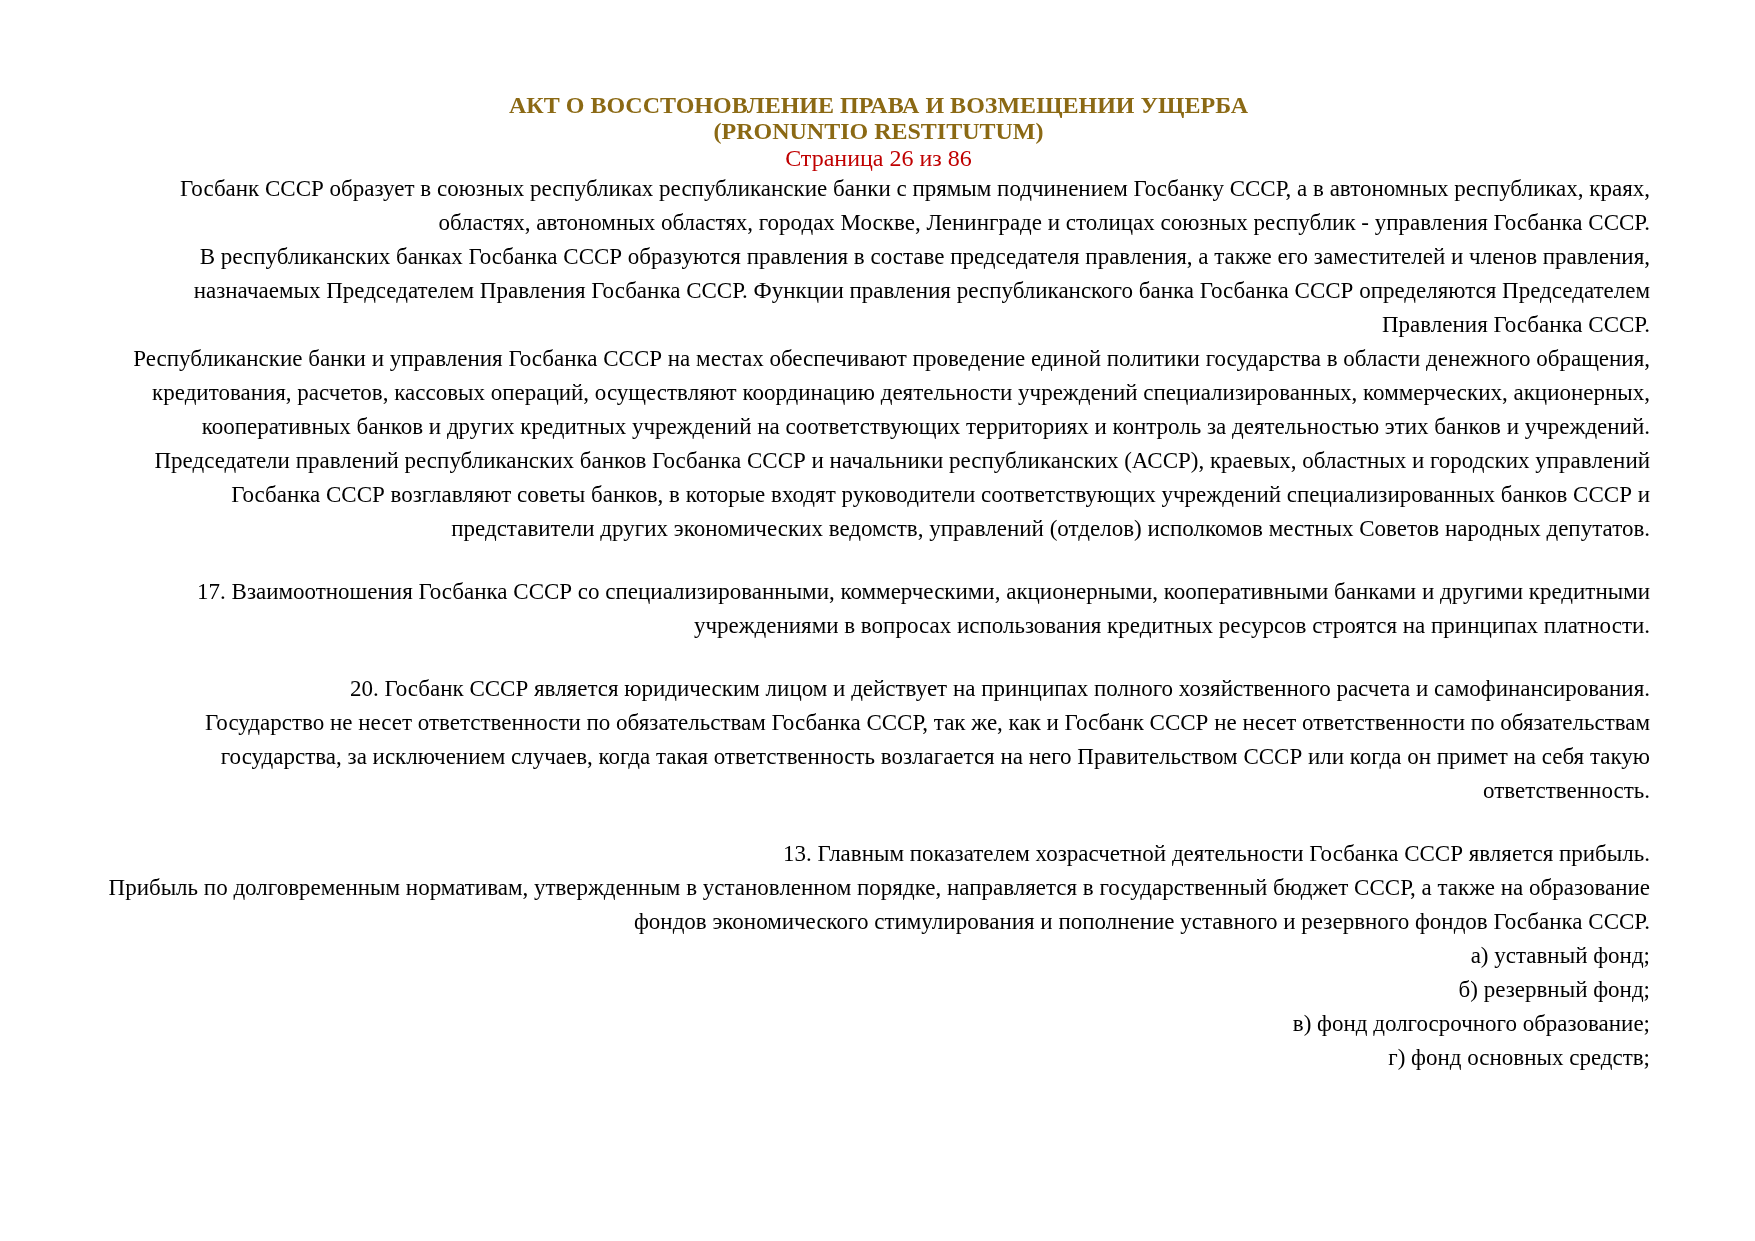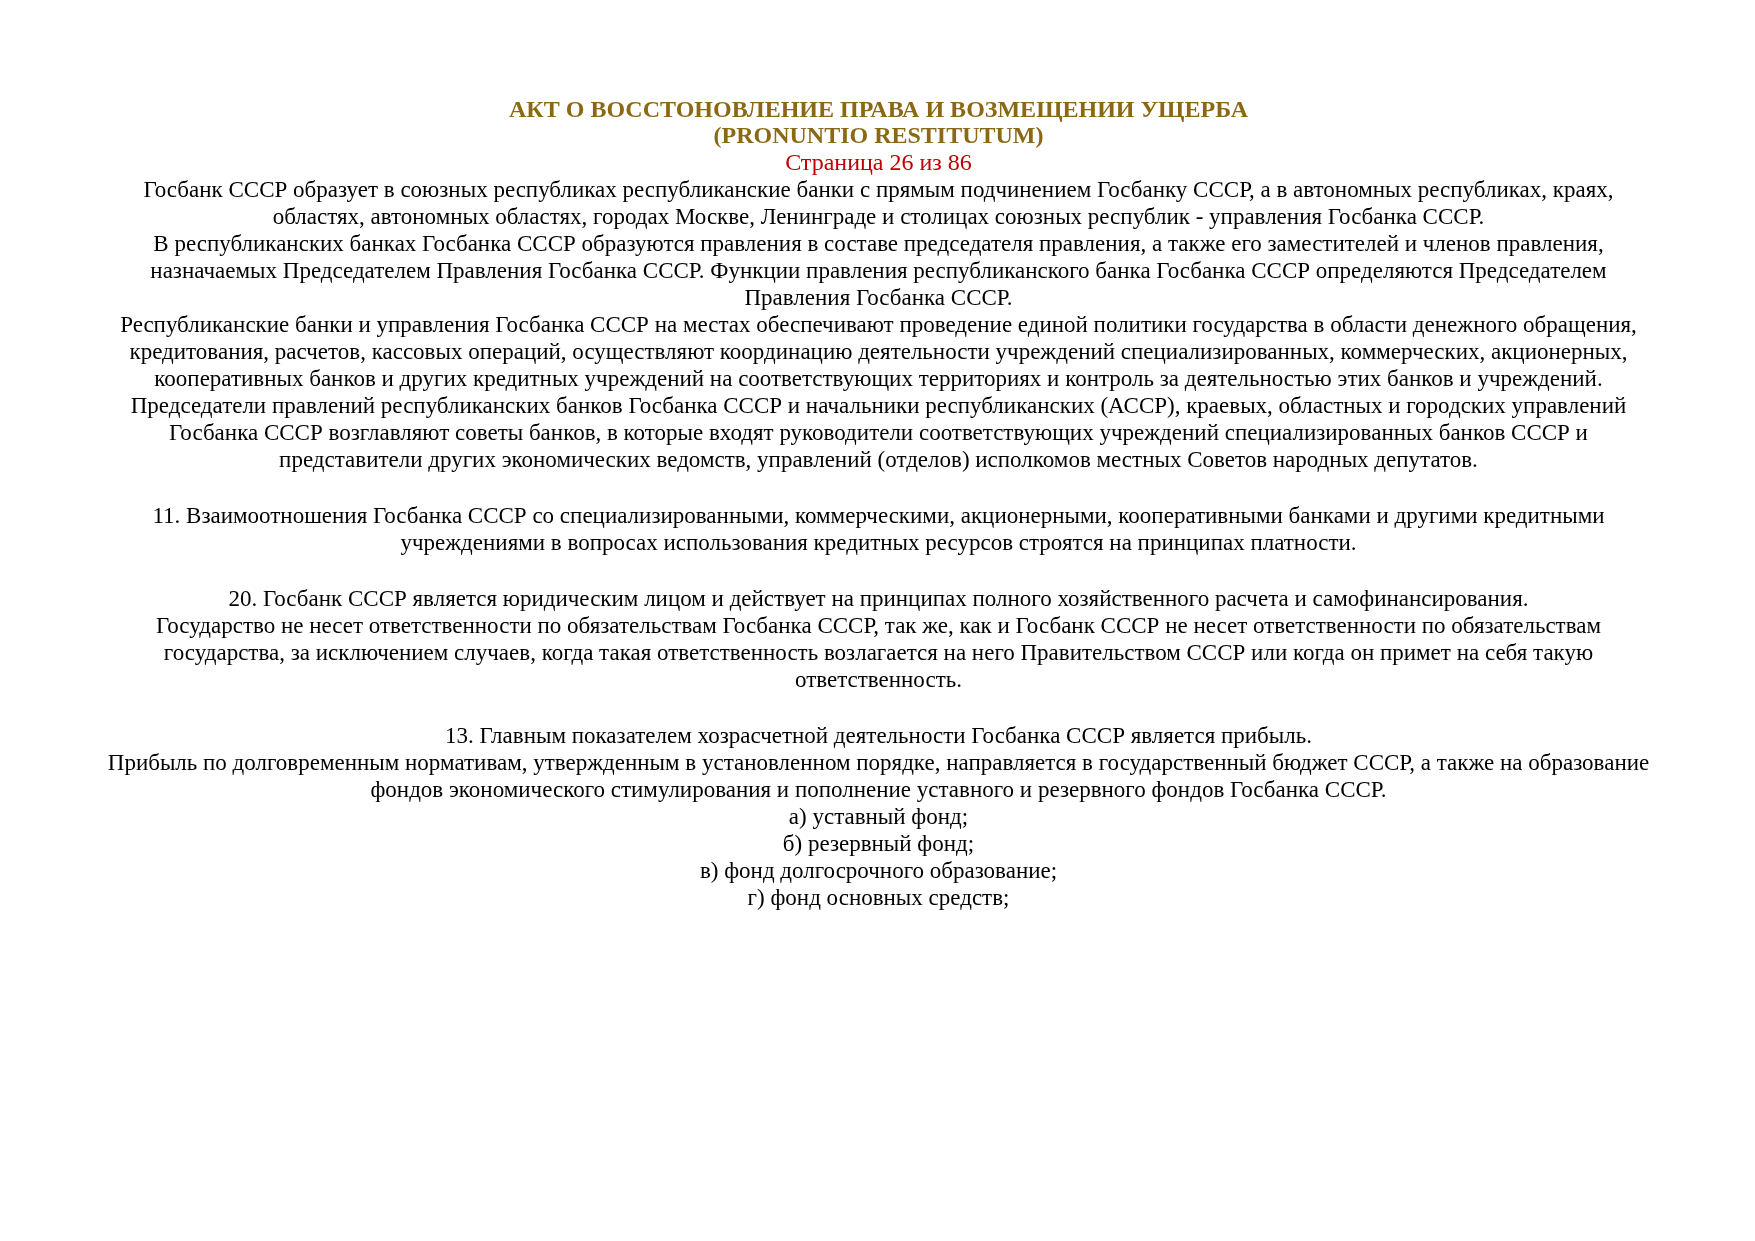--- a/index.html
+++ b/index.html
@@ -11,62 +11,61 @@
     width: 1755px;
     height: 1241px;
     overflow: hidden;
     font-family: "Liberation Serif", "DejaVu Serif", serif;
     color: var(--body-color, #000000);
   }
   .page {
     box-sizing: border-box;
     width: 1755px;
     height: 918px;
-    padding: 64px 105px 0 107px;
+    padding: 92px 105px 0 107px;
     background: var(--background-color, #ffffff);
-    margin-top: 32px;
   }
   .doc-title {
     text-align: center;
     font-weight: bold;
     font-size: 24px;
     line-height: 26px;
     color: var(--title-color, #8B6914);
   }
   .page-indicator {
     text-align: center;
     font-size: 24px;
     line-height: 28px;
     color: var(--indicator-color, #C00000);
   }
   .page-indicator b { font-weight: normal; }
   .doc-body p.para {
     margin: 0;
     font-size: 23px;
-    line-height: 27px;
-    text-align: center;
+    line-height: 34px;
+    text-align: right;
     color: var(--body-color, #000000);
   }
   .doc-body p.para.spaced {
     margin-top: 29px;
   }
 </style>
 </head>
 <body>
 
 <div class="page">
   <div class="doc-title">АКТ О ВОССТОНОВЛЕНИЕ ПРАВА И ВОЗМЕЩЕНИИ УЩЕРБА</div>
   <div class="doc-title">(PRONUNTIO RESTITUTUM)</div>
   <div class="page-indicator"><span>Страница</span> <b>26</b> <span>из</span> <b>86</b></div>
   <div class="doc-body">
       <p class="para">Госбанк СССР образует в союзных республиках республиканские банки с прямым подчинением Госбанку СССР, а в автономных республиках, краях, областях, автономных областях, городах Москве, Ленинграде и столицах союзных республик - управления Госбанка СССР.</p>
       <p class="para">В республиканских банках Госбанка СССР образуются правления в составе председателя правления, а также его заместителей и членов правления, назначаемых Председателем Правления Госбанка СССР. Функции правления республиканского банка Госбанка СССР определяются Председателем Правления Госбанка СССР.</p>
       <p class="para">Республиканские банки и управления Госбанка СССР на местах обеспечивают проведение единой политики государства в области денежного обращения, кредитования, расчетов, кассовых операций, осуществляют координацию деятельности учреждений специализированных, коммерческих, акционерных, кооперативных банков и других кредитных учреждений на соответствующих территориях и контроль за деятельностью этих банков и учреждений.</p>
       <p class="para">Председатели правлений республиканских банков Госбанка СССР и начальники республиканских (АССР), краевых, областных и городских управлений Госбанка СССР возглавляют советы банков, в которые входят руководители соответствующих учреждений специализированных банков СССР и представители других экономических ведомств, управлений (отделов) исполкомов местных Советов народных депутатов.</p>
-      <p class="para spaced">11. Взаимоотношения Госбанка СССР со специализированными, коммерческими, акционерными, кооперативными банками и другими кредитными учреждениями в вопросах использования кредитных ресурсов строятся на принципах платности.</p>
+      <p class="para spaced">17. Взаимоотношения Госбанка СССР со специализированными, коммерческими, акционерными, кооперативными банками и другими кредитными учреждениями в вопросах использования кредитных ресурсов строятся на принципах платности.</p>
       <p class="para spaced">20. Госбанк СССР является юридическим лицом и действует на принципах полного хозяйственного расчета и самофинансирования.</p>
       <p class="para">Государство не несет ответственности по обязательствам Госбанка СССР, так же, как и Госбанк СССР не несет ответственности по обязательствам государства, за исключением случаев, когда такая ответственность возлагается на него Правительством СССР или когда он примет на себя такую ответственность.</p>
       <p class="para spaced">13. Главным показателем хозрасчетной деятельности Госбанка СССР является прибыль.</p>
       <p class="para">Прибыль по долговременным нормативам, утвержденным в установленном порядке, направляется в государственный бюджет СССР, а также на образование фондов экономического стимулирования и пополнение уставного и резервного фондов Госбанка СССР.</p>
       <p class="para">а) уставный фонд;</p>
       <p class="para">б) резервный фонд;</p>
       <p class="para">в) фонд долгосрочного образование;</p>
       <p class="para">г) фонд основных средств;</p>
     </div>
 </div>

